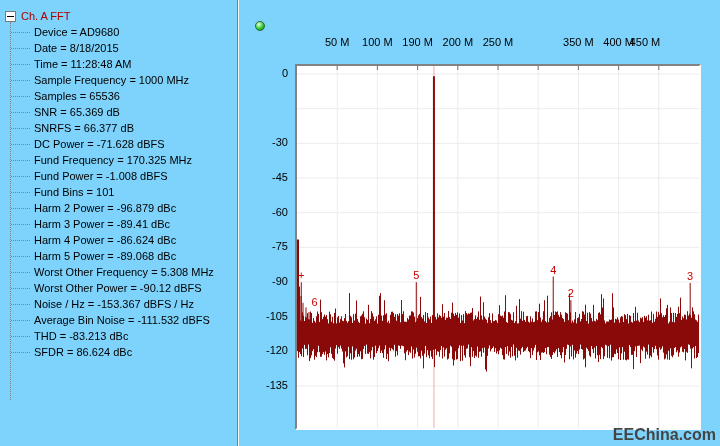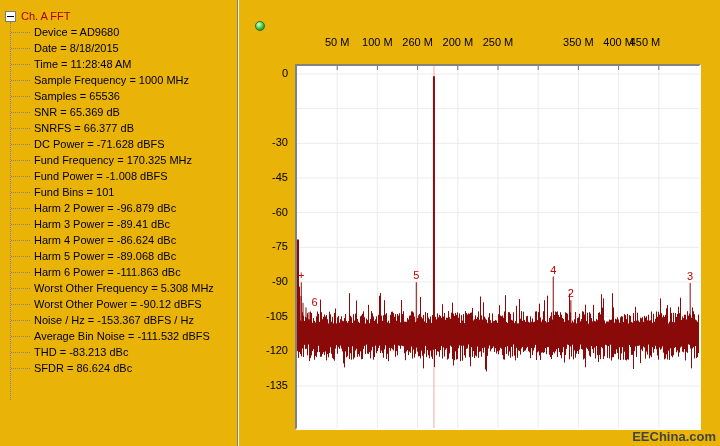--- a/index.html
+++ b/index.html
@@ -1,18 +1,18 @@
 <!DOCTYPE html>
 <html><head>
 <meta charset="utf-8">
 <style>
   html,body{margin:0;padding:0;}
   .app{
     position:relative;width:720px;height:446px;overflow:hidden;
-    background:#eab308;color:#000;cursor:default;
+    background:#7dd3fc;color:#000;cursor:default;
     font-family:"Liberation Sans",sans-serif;font-size:11px;text-decoration:underline;
   }
   
   .left-panel{position:absolute;left:0;top:0;width:237px;height:446px;}
   .tree{position:absolute;left:4px;top:8px;}
   .tree-trunk{position:absolute;left:6px;top:14px;height:378px;width:0;border-left:1px dotted #828282;}
   .tree-root{position:relative;height:16px;line-height:16px;white-space:nowrap;}
   .expand-box{position:absolute;left:1px;top:3px;width:9px;height:9px;background:#fff;border:1px solid #7a7a7a;box-sizing:content-box;}
   .expand-box::before{content:"";position:absolute;left:1px;right:1px;top:4px;border-top:1px solid #000;}
   .tree-root-label{margin-left:17px;color:#aa0000;}
@@ -23,21 +23,21 @@
   
   .right-panel{position:absolute;left:240px;top:0;width:480px;height:446px;}
   .led{position:absolute;left:15px;top:21px;width:10px;height:10px;border-radius:50%;border:1px solid #2a6b2a;box-sizing:border-box;}
   .x-labels span{position:absolute;top:36px;transform:translateX(-50%);white-space:nowrap;}
   .y-labels span{position:absolute;left:0;width:48px;text-align:right;line-height:13px;}
   .plot-area{
     position:absolute;left:55px;top:64px;width:406px;height:366px;box-sizing:border-box;
     background:#fff;border:2px solid;border-color:#828282 #fdfdfd #fdfdfd #828282;
   }
   .plot-area svg{display:block;}
-  .watermark{position:absolute;right:4px;bottom:2px;font-size:13px;font-weight:600;color:#444;}
+  .watermark{position:absolute;right:4px;bottom:2px;font-size:16px;font-weight:600;color:#444;}
 </style>
 </head>
 <body>
 
 <div class="app">
 
   <div class="left-panel">
     <div class="tree">
       <div class="tree-trunk"></div>
       <div class="tree-root">
@@ -53,39 +53,38 @@
           <div class="tree-item">SNR = 65.369 dB</div>
           <div class="tree-item">SNRFS = 66.377 dB</div>
           <div class="tree-item">DC Power = -71.628 dBFS</div>
           <div class="tree-item">Fund Frequency = 170.325 MHz</div>
           <div class="tree-item">Fund Power = -1.008 dBFS</div>
           <div class="tree-item">Fund Bins = 101</div>
           <div class="tree-item">Harm 2 Power = -96.879 dBc</div>
           <div class="tree-item">Harm 3 Power = -89.41 dBc</div>
           <div class="tree-item">Harm 4 Power = -86.624 dBc</div>
           <div class="tree-item">Harm 5 Power = -89.068 dBc</div>
-          <div class="tree-item">Harm 6 Power = -111.863 dBc</div>
           <div class="tree-item">Worst Other Frequency = 5.308 MHz</div>
           <div class="tree-item">Worst Other Power = -90.12 dBFS</div>
           <div class="tree-item">Noise / Hz = -153.367 dBFS / Hz</div>
           <div class="tree-item">Average Bin Noise = -111.532 dBFS</div>
           <div class="tree-item">THD = -83.213 dBc</div>
           <div class="tree-item">SFDR = 86.624 dBc</div>
         </div>
     </div>
   </div>
 
   <div class="splitter"></div>
 
   <div class="right-panel">
     <div class="led" id="led" style="background: radial-gradient(circle at 35% 30%, rgb(234, 255, 234) 0%, rgb(51, 204, 51) 55%, rgb(12, 110, 12) 100%);"></div>
     <div class="x-labels" id="x-labels">
         <span style="left: 97.2px;">50 M</span>
         <span style="left: 137.4px;">100 M</span>
-        <span style="left: 177.6px;">260 M</span>
+        <span style="left: 177.6px;">190 M</span>
         <span style="left: 217.8px;">200 M</span>
         <span style="left: 258px;">250 M</span>
         <span style="left: 313px; margin-top: 30px;">300 M</span>
         <span style="left: 338.4px;">350 M</span>
         <span style="left: 378.6px;">400 M</span>
         <span style="left: 405px;">450 M</span>
       </div>
     <div class="y-labels" id="y-labels">
         <span style="top: 67px;">0</span>
         <span style="top: 101.667px; padding-left: 36px;">-15</span>

